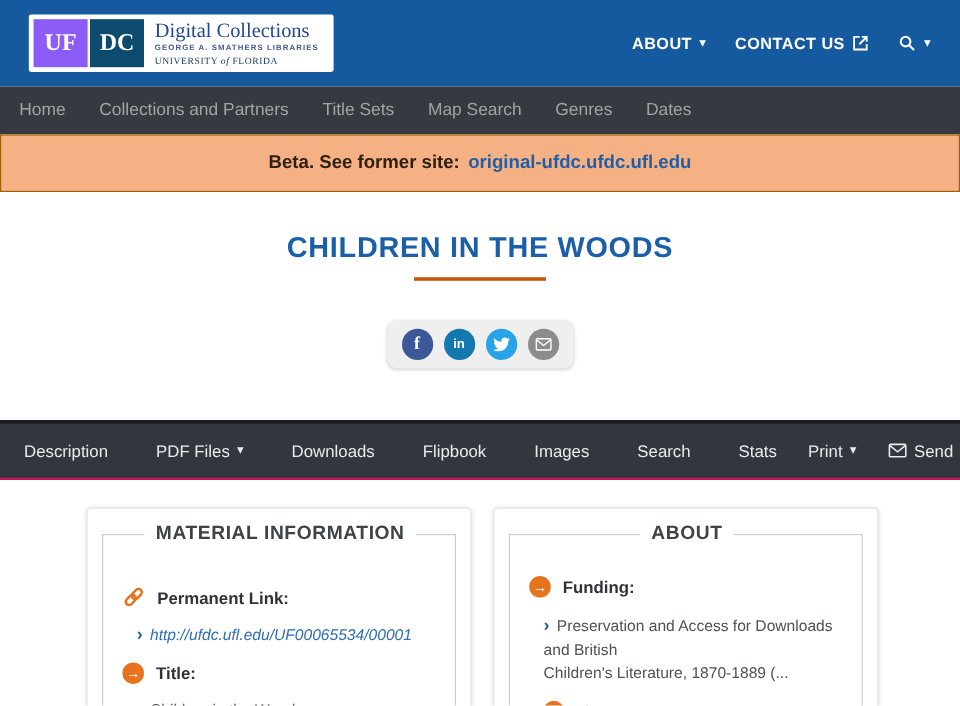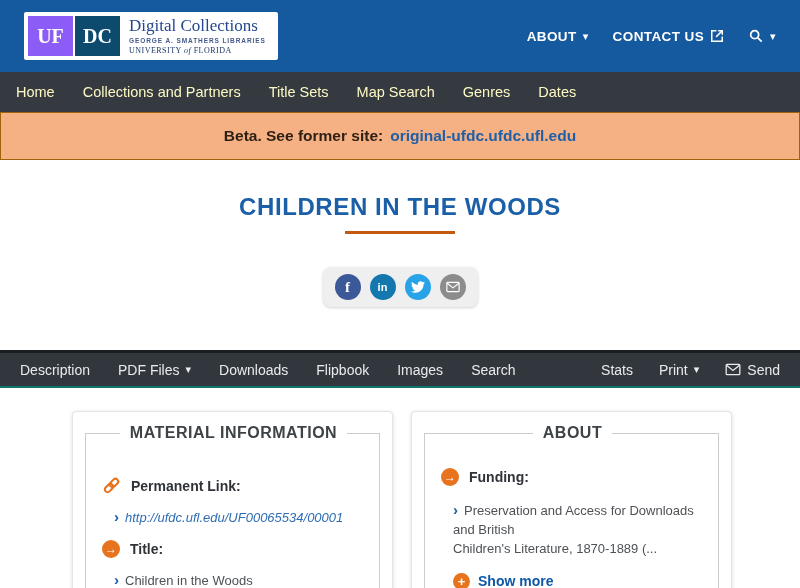--- a/index.html
+++ b/index.html
@@ -17,43 +17,43 @@
   .logo-title { font-family: "Liberation Serif", serif; font-size: 17px; color: #24478F; line-height: 1.05; }
   .logo-sub1 { font-size: 6.5px; font-weight: bold; letter-spacing: 0.14em; color: #44598C; margin-top: 3px; }
   .logo-sub2 { font-family: "Liberation Serif", serif; font-size: 8px; letter-spacing: 0.06em; color: #1C3766; margin-top: 2px; }
   .header-right { margin-left: auto; display: flex; align-items: center; gap: 24px; color: #fff;
                   font-size: 13.5px; font-weight: 600; letter-spacing: 0.4px; }
   .hnav-item { display: flex; align-items: center; gap: 6px; cursor: pointer; white-space: nowrap; }
   .caret { font-size: 11px; line-height: 1; }
 
   
   .mainnav { height: 40px; background: #343A40; display: flex; align-items: center; padding: 0 16px; gap: 28px; }
-  .mainnav-item { color: #fef9c3; font-size: 14.5px; cursor: pointer; white-space: nowrap; }
+  .mainnav-item { color: #a3a3a3; font-size: 14.5px; cursor: pointer; white-space: nowrap; }
 
   
   .beta-banner { height: 48px; background: #F5B183; border: 1px solid #a16207; display: flex; align-items: center;
                  justify-content: center; gap: 7px; font-size: 15.5px; font-weight: bold; color: #2E2014; }
   .beta-link { color: #1F5FA8; cursor: pointer; text-decoration: none; }
 
   
   .hero { height: 190px; text-align: center; padding-top: 33px; }
   .item-title { font-size: 24px; font-weight: bold; color: #1B5FA8; letter-spacing: 0.6px; }
   .title-rule { width: 110px; height: 3px; background: #C2590F; margin: 10px auto 0; }
   .social-pill { display: inline-flex; align-items: center; gap: 9px; margin-top: 33px; background: #EFEFEF;
                  border-radius: 8px; padding: 7px 12px; box-shadow: 0 1px 3px rgba(0,0,0,0.18); }
   .social-btn { width: 26px; height: 26px; border-radius: 50%; display: flex; align-items: center;
                 justify-content: center; color: #fff; cursor: pointer; }
   .btn-fb { background: #3B5998; font-family: "Liberation Serif", serif; font-weight: bold; font-size: 15px; }
   .btn-li { background: #1478AE; font-weight: bold; font-size: 11px; }
   .btn-tw { background: #29A3E8; }
   .btn-em { background: #8C8C8C; }
 
   
-  .toolbar { height: 38px; background: #31373D; border-top: 3px solid #1B1E21; border-bottom: 2px solid #0f766e;
-             display: flex; align-items: center; padding: 0 20px; gap: 28px; }
+  .toolbar { height: 50px; background: #31373D; border-top: 3px solid #1B1E21; border-bottom: 2px solid #be185d;
+             display: flex; align-items: center; padding: 0 20px; gap: 40px; }
   .tool-item { color: #E9EBED; font-size: 14px; cursor: pointer; display: flex; align-items: center; gap: 6px; white-space: nowrap; }
   .toolbar-right { margin-left: auto; display: flex; align-items: center; gap: 26px; }
 
   
   .content { display: flex; gap: 18px; padding: 23px 0 0 72px; background: #fff; }
   .card { width: 321px; height: 330px; background: #fff; border: 1px solid #E4E4E4; border-radius: 4px;
           box-shadow: 0 1px 4px rgba(0,0,0,0.13); padding: 12px; }
   fieldset { border: 1px solid #CCCCCC; height: 100%; padding: 34px 14px 8px 16px; }
   fieldset.notes-fs { padding-top: 26px; }
   legend { margin: 0 auto; padding: 0 10px; font-size: 16px; font-weight: bold; color: #3E4347; letter-spacing: 0.5px; }

